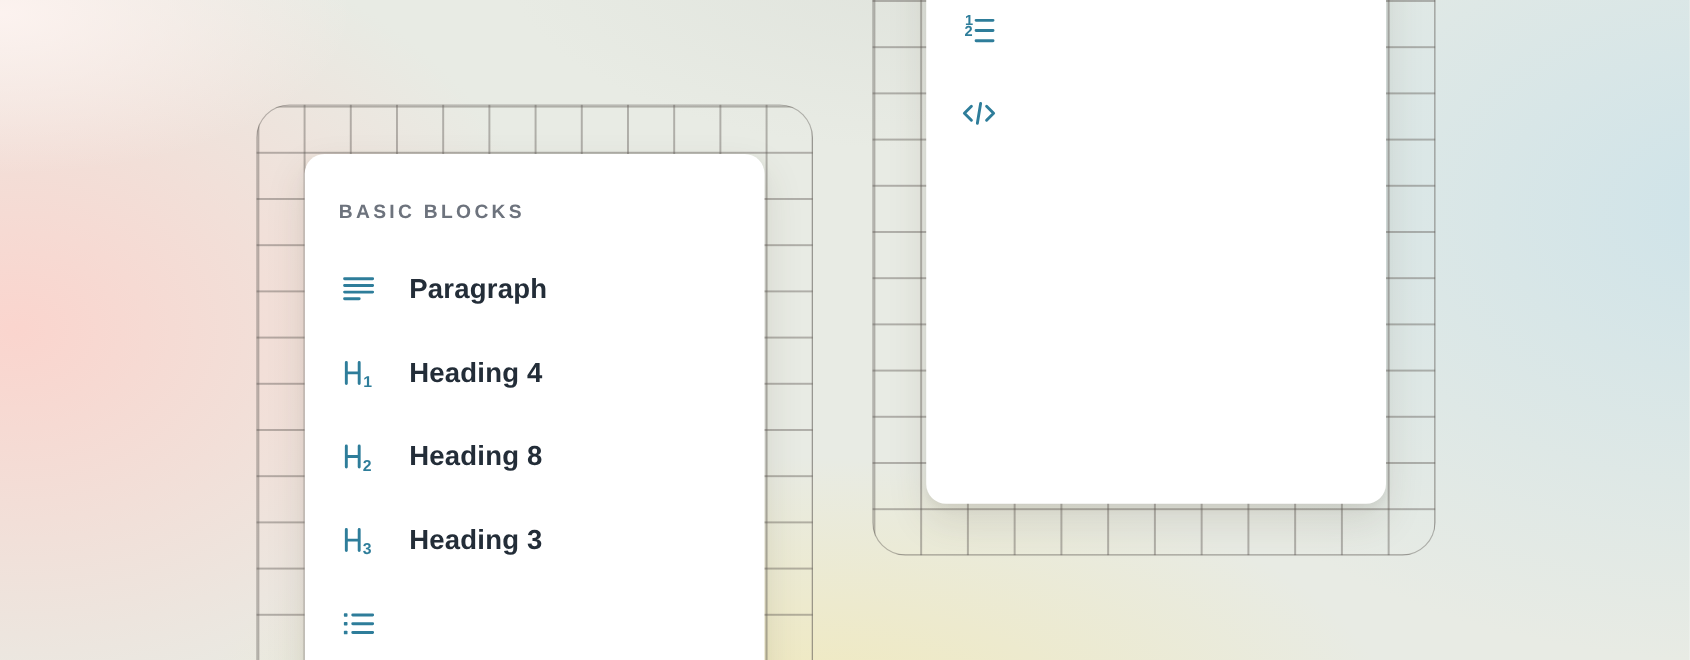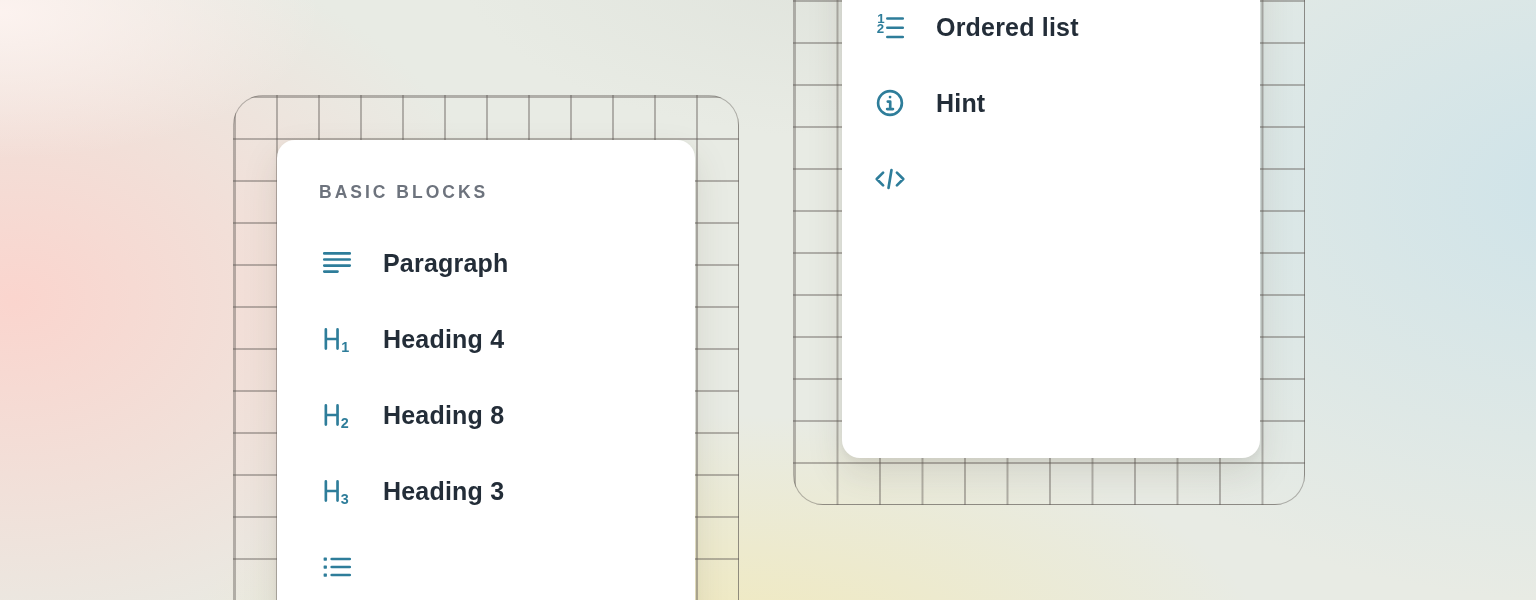--- a/index.html
+++ b/index.html
@@ -25,28 +25,28 @@
   }
   .grid-left{left:233px;top:95px;width:504px;height:560px;}
   .grid-right{left:793px;top:-43px;width:510px;height:546px;background-size:42.5px 42px;}
   .card{
     position:absolute;background:#ffffff;border-radius:18px;
     box-shadow:0 16px 36px rgba(80,60,40,.13), 0 3px 9px rgba(0,0,0,.05);
   }
   .card-left{left:277px;top:140px;width:418px;height:520px;}
   .card-right{left:842px;top:-60px;width:418px;height:518px;}
   .card-header{
-    position:absolute;top:42px;left:42px;
+    position:absolute;top:42px;left:31px;
     font-size:17.5px;font-weight:700;letter-spacing:3px;color:#6d737d;
   }
   .menu-items{position:absolute;left:0;right:0;}
   .card-left  .menu-items{top:85px;}
   .card-right .menu-items{top:49px;}
   .menu-item{
-    height:76px;display:flex;align-items:center;padding-left:42px;cursor:pointer;
+    height:76px;display:flex;align-items:center;padding-left:31px;cursor:pointer;
   }
   .card-right .menu-item{padding-left:30px;}
   .menu-item .icon{width:36px;height:34px;display:flex;align-items:center;justify-content:center;flex:none;}
   .menu-item .label{
     margin-left:28px;font-size:25px;font-weight:700;color:#232d38;letter-spacing:.2px;white-space:nowrap;
   }
   .icon svg{display:block;}
   .icon svg *{vector-effect:none;}
   .ic-stroke{stroke:#2e7d9a;fill:none;stroke-width:2.5;stroke-linecap:round;stroke-linejoin:round;}
   .ic-fill{fill:#2e7d9a;stroke:none;font-family:"Liberation Sans",sans-serif;}
@@ -120,35 +120,24 @@
     <div class="menu-items">
 
       <div class="menu-item">
         <span class="icon">
           <svg width="34" height="34" viewBox="0 0 32 32">
             <text class="ic-fill" x="4" y="12.4" font-size="12.5" font-weight="700">1</text>
             <text class="ic-fill" x="3.6" y="21.8" font-size="12.5" font-weight="700">2</text>
             <path class="ic-stroke" stroke-linecap="butt" d="M13.5 8h14.5M13.5 16.7h14.5M13.5 25.4h14.5"></path>
           </svg>
         </span>
-        <span class="label">Ordered list</span>
       </div>
 
 
 
-      <div class="menu-item">
-        <span class="icon">
-          <svg width="34" height="34" viewBox="0 0 32 32">
-            <circle class="ic-stroke" stroke-width="2.3" cx="16" cy="16" r="11.2"></circle>
-            <path class="ic-stroke" stroke-width="3" d="M16 10.4h.1"></path>
-            <path class="ic-stroke" stroke-width="2.1" d="M13.9 14.7h2.3v7M13.3 21.7h5.5"></path>
-          </svg>
-        </span>
-        <span class="label">Hint</span>
-      </div>
 
 
       <div class="menu-item">
         <span class="icon">
           <svg width="34" height="34" viewBox="0 0 32 32">
             <path class="ic-stroke" stroke-width="2.3" d="M9.5 10 3.5 16l6 6M22.5 10l6 6-6 6M17.4 7.5l-2.8 17"></path>
           </svg>
         </span>
       </div>
 

